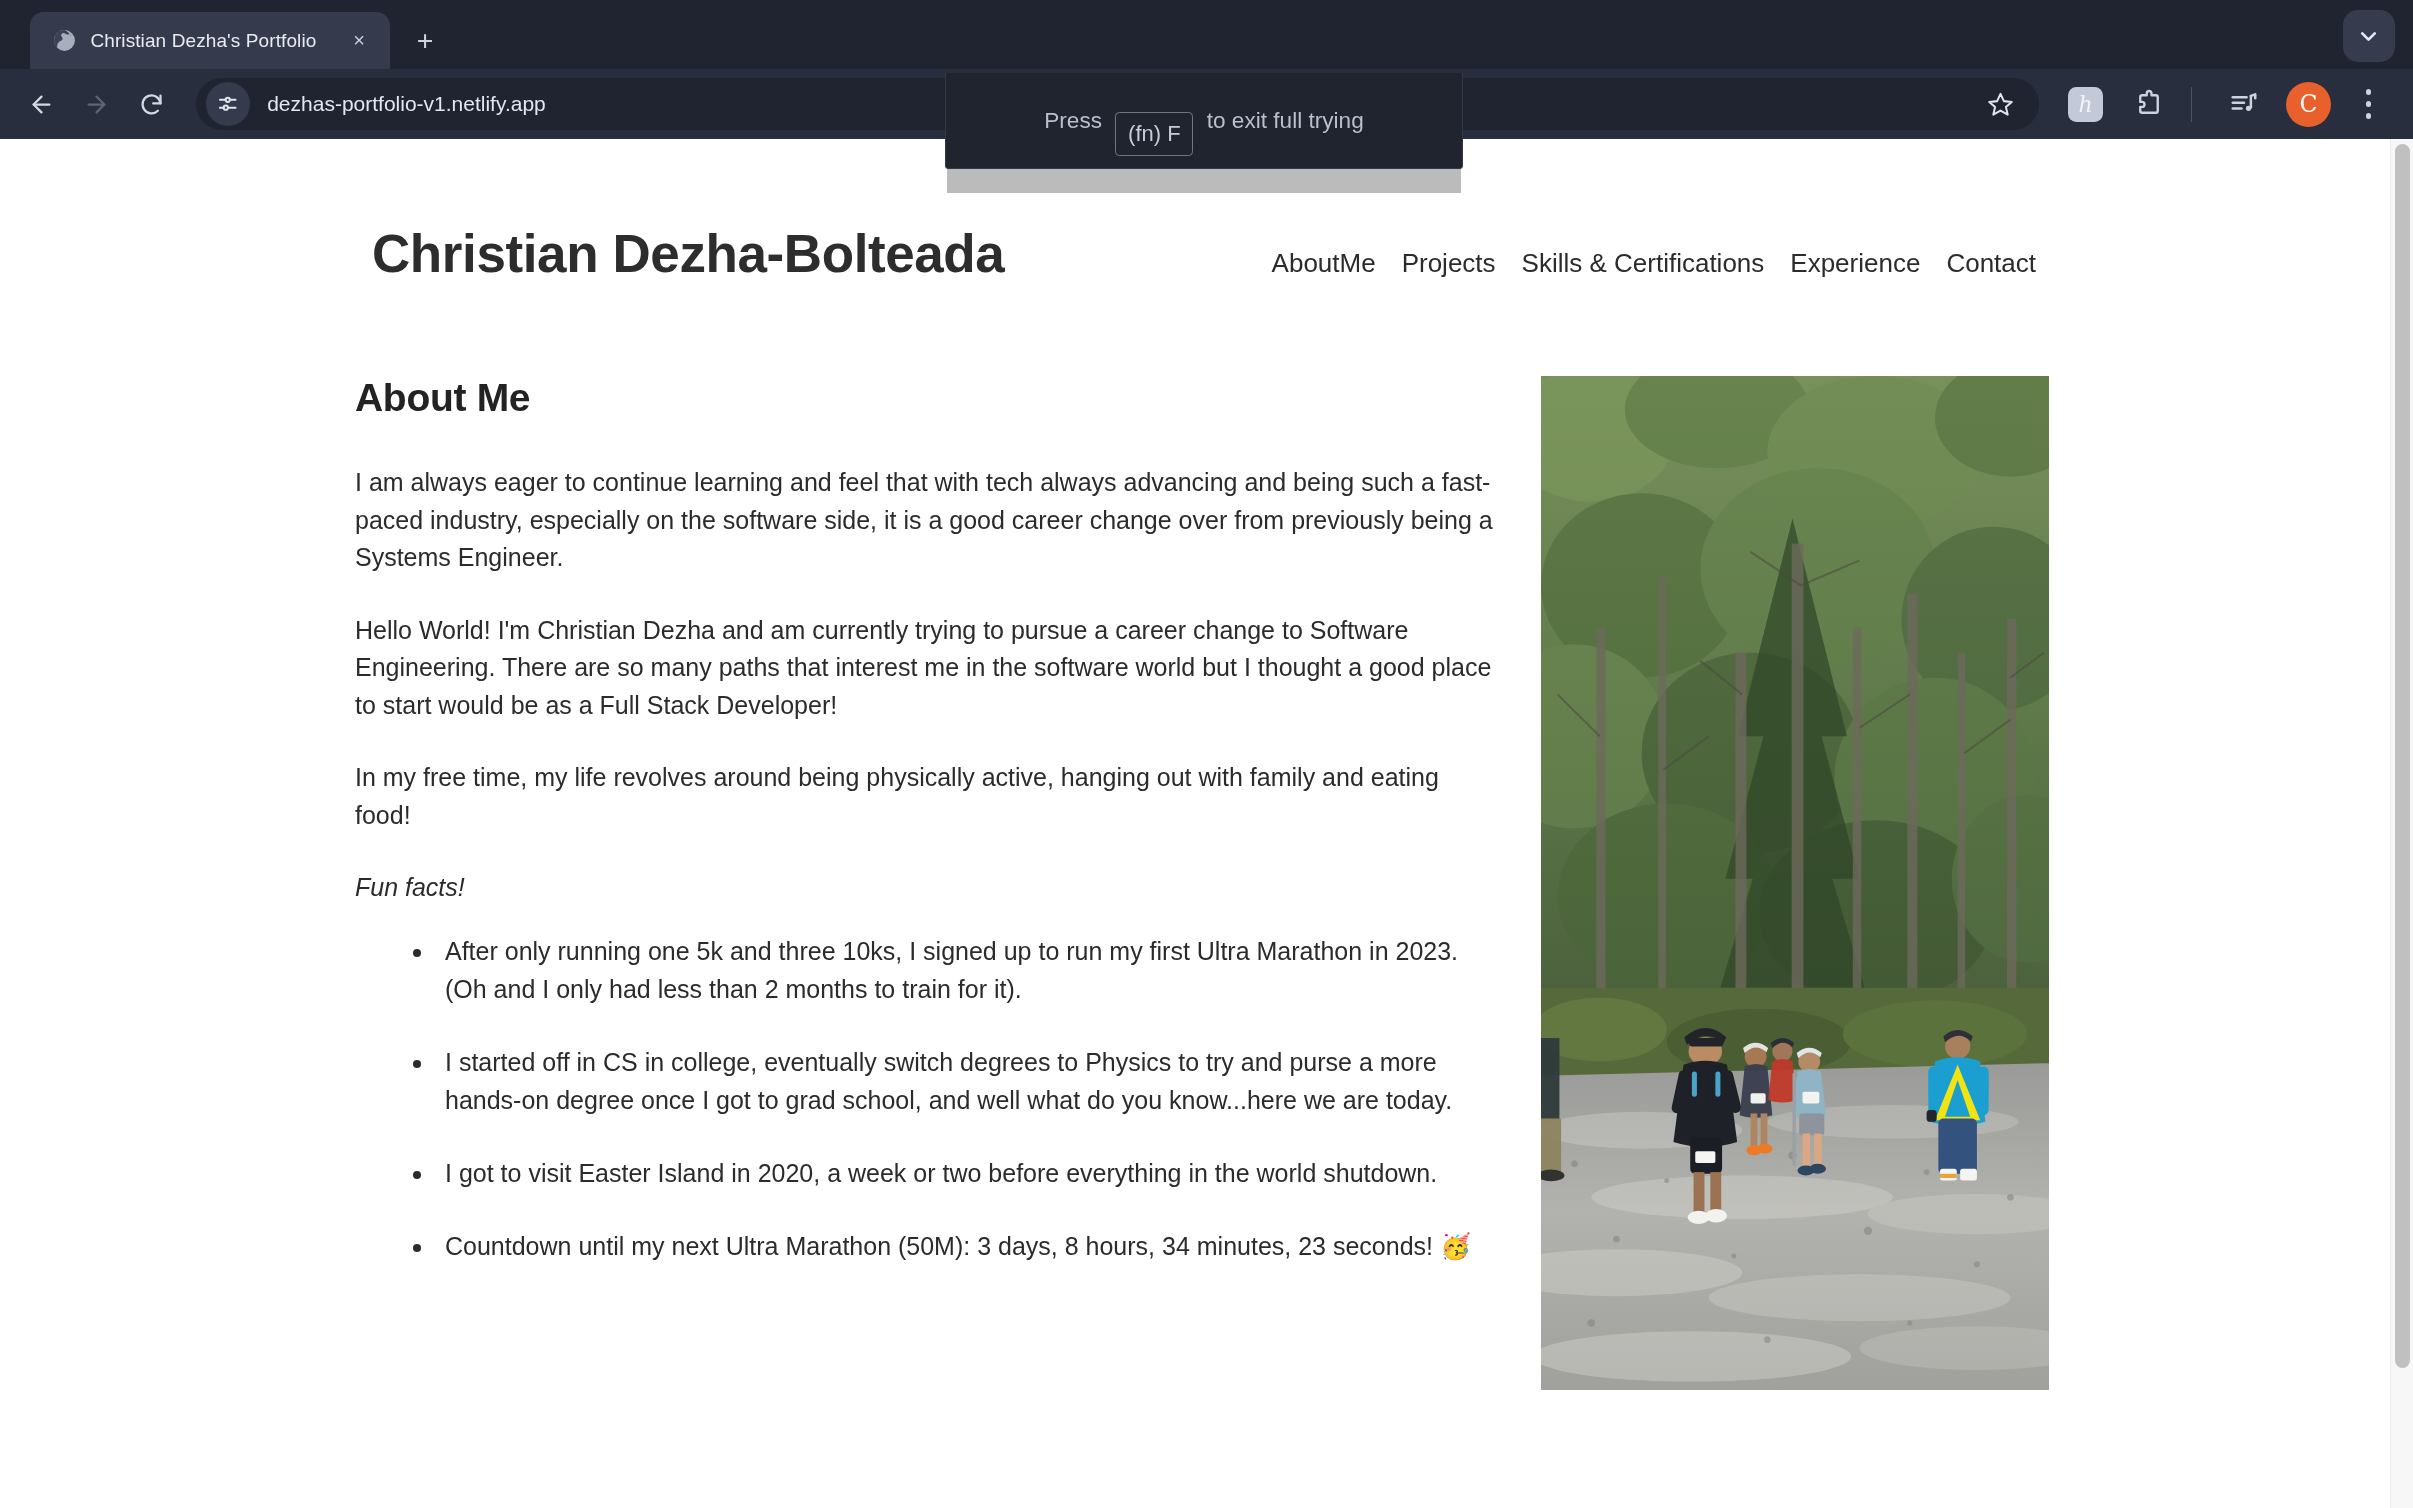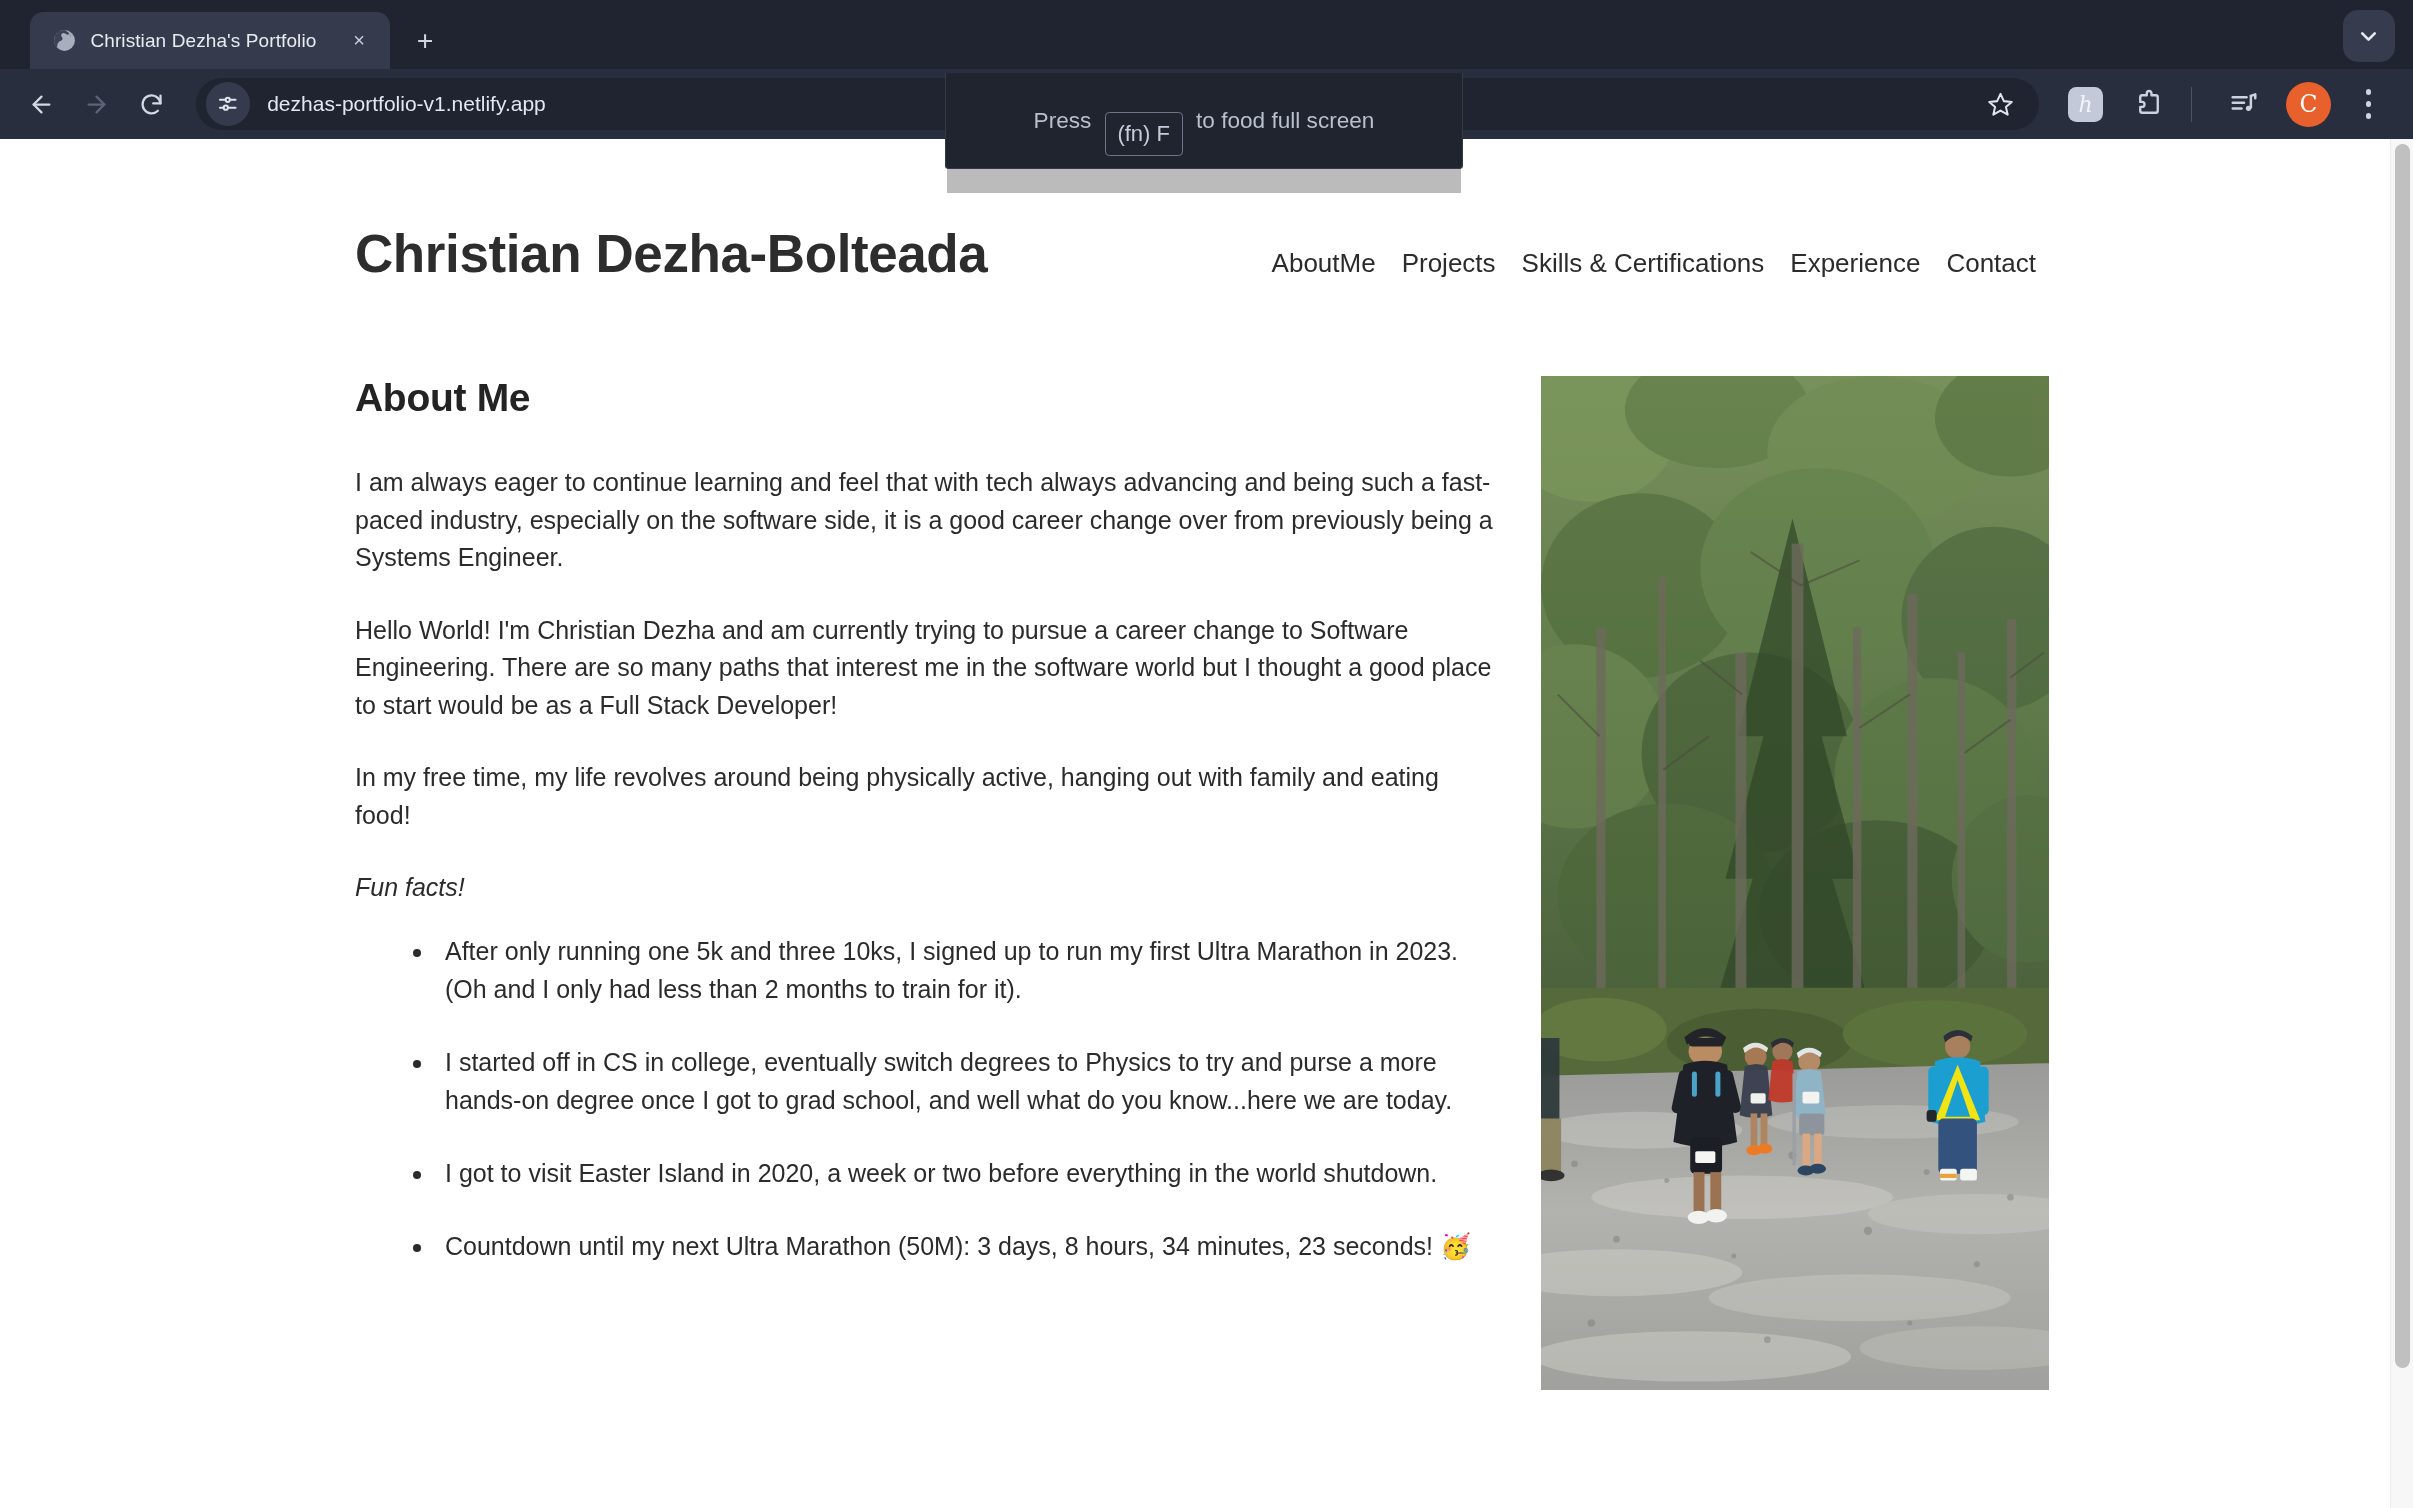--- a/index.html
+++ b/index.html
@@ -251,20 +251,21 @@
     padding-left: 355px;
     padding-right: 0;
   }
 
   .site-header {
     display: flex;
     align-items: baseline;
     padding-top: 84px;
     padding-right: 377px;
     gap: 34px;
+    margin-left: 17px;
   }
 
   .brand {
     font-size: 53px;
     font-weight: bold;
     color: #2d2d2d;
     letter-spacing: -0.4px;
     font-family: "Liberation Sans", sans-serif;
     white-space: nowrap;
   }
@@ -458,21 +459,21 @@
       <i></i>
       <i></i>
       <i></i>
     </div>
   </div>
 
   <div class="fs-bubble-wrap">
     <div class="fs-bubble">
       <span>Press</span>
       <span class="fs-key">(fn) F</span>
-      <span>to food full screen</span>
+      <span>to exit full trying</span>
     </div>
     <div class="fs-shadowbar"></div>
   </div>
 
   <div class="viewport">
 
     <div class="page">
 
       <div class="site-header">
         <div class="brand">Christian Dezha-Bolteada</div>

